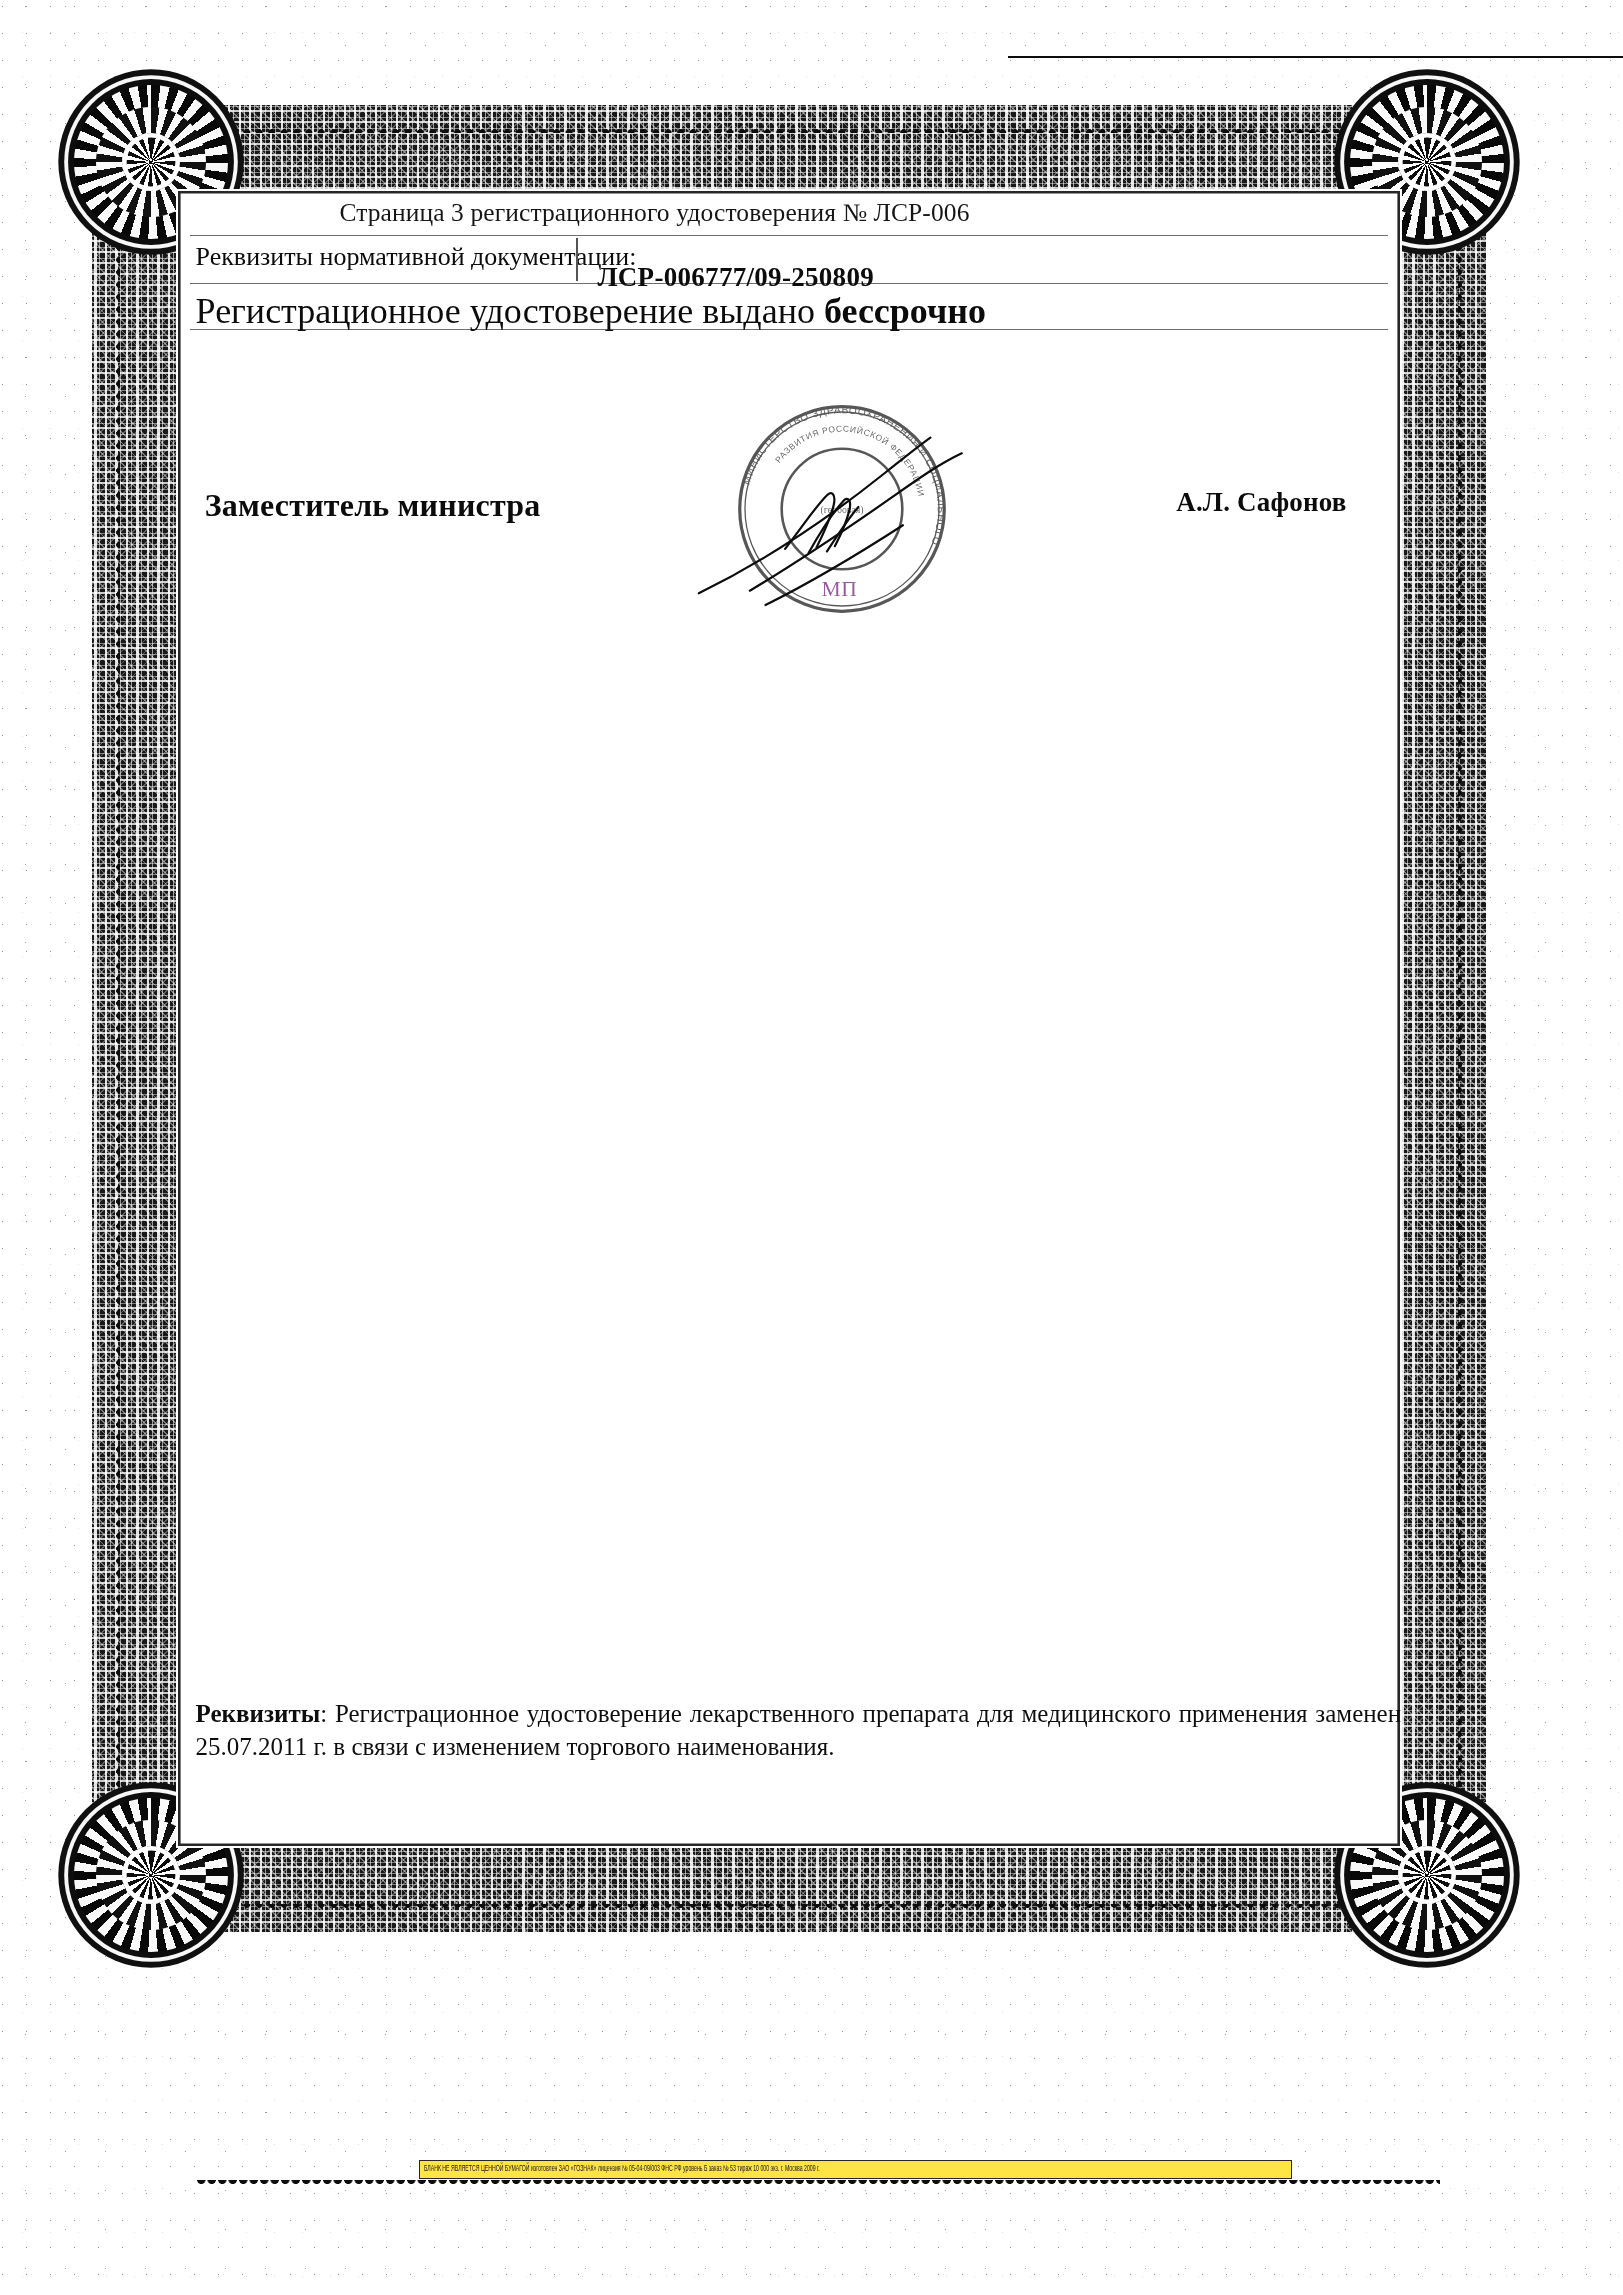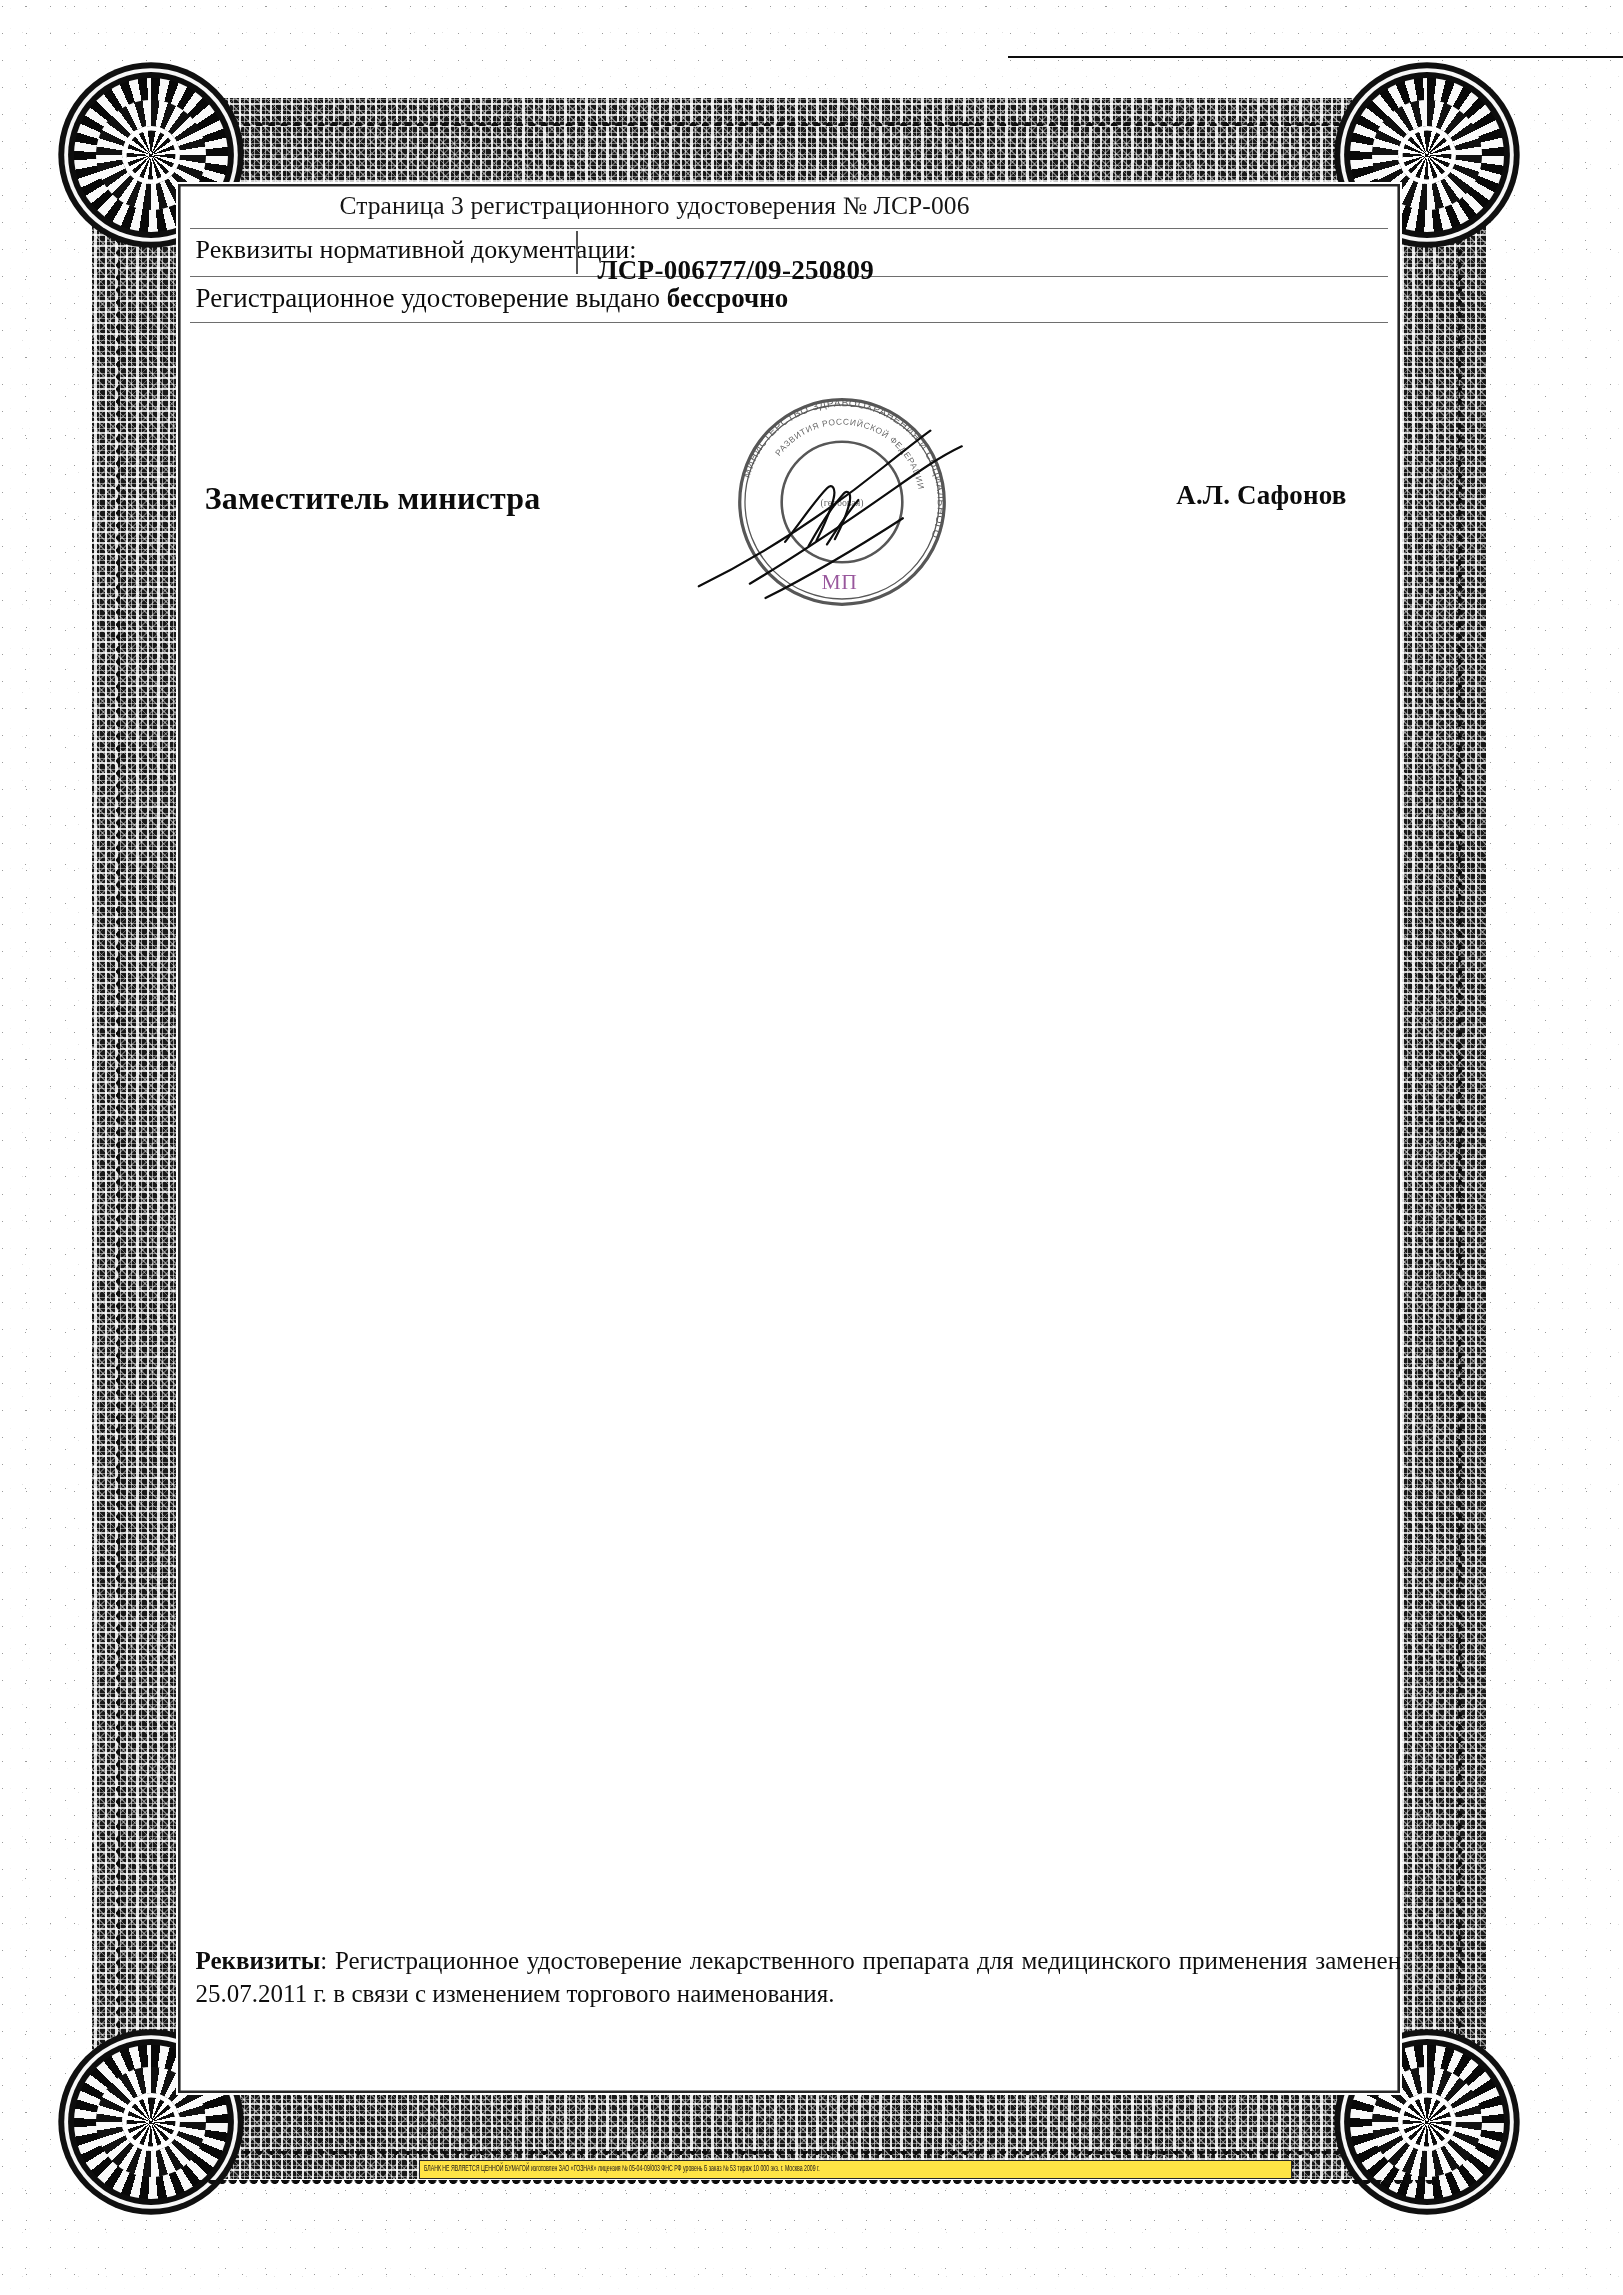--- a/index.html
+++ b/index.html
@@ -35,21 +35,21 @@
     background:radial-gradient(ellipse 196px 524px at 30% 40%, rgba(0,0,0,.045), rgba(0,0,0,0) 70%);
   }
 
   
   #scan-edge-line{
     position:absolute;left:1008px;top:56px;width:615px;height:2px;background:#111;
   }
 
   
   #cert{
-    position:absolute;left:92px;top:98px;width:1394px;height:2081px;
+    position:absolute;left:92px;top:105px;width:1394px;height:1827px;
   }
   
   .band{position:absolute;border-style:solid;}
   #band-outer{
     inset:0;
     border-width:84px;
     border-color:#1d1d1d;
     background:#ffffff;
     border-image:none;
   }
@@ -137,21 +137,21 @@
 
   .rule{position:absolute;left:0;right:0;height:1.3px;background:#6f6f6f;}
   #rule-1{top:34px;}
   #rule-2{top:82px;}
   #rule-3{top:128px;}
 
   #nd-label{left:5.2px;top:41px;font-size:26px;}
   #nd-sep{position:absolute;left:386px;top:37px;width:1.3px;height:43px;background:#555;}
   #nd-value{left:407px;top:39px;font-size:27px;font-weight:700;letter-spacing:0.3px;margin-top:22px;}
 
-  #issued-line{left:5.2px;top:89px;font-size:27px;}
+  #issued-line{left:5.2px;top:89px;font-size:36px;}
   #issued-line b{font-weight:700;}
 
   #signer-title{left:14.4px;top:286px;font-size:32px;font-weight:700;letter-spacing:0.2px;}
   #signer-name{right:41px;top:286px;font-size:27px;font-weight:700;letter-spacing:0.2px;}
 
   
   #seal{
     position:absolute;left:534px;top:190px;width:236px;height:236px;
     opacity:.72;
   }

